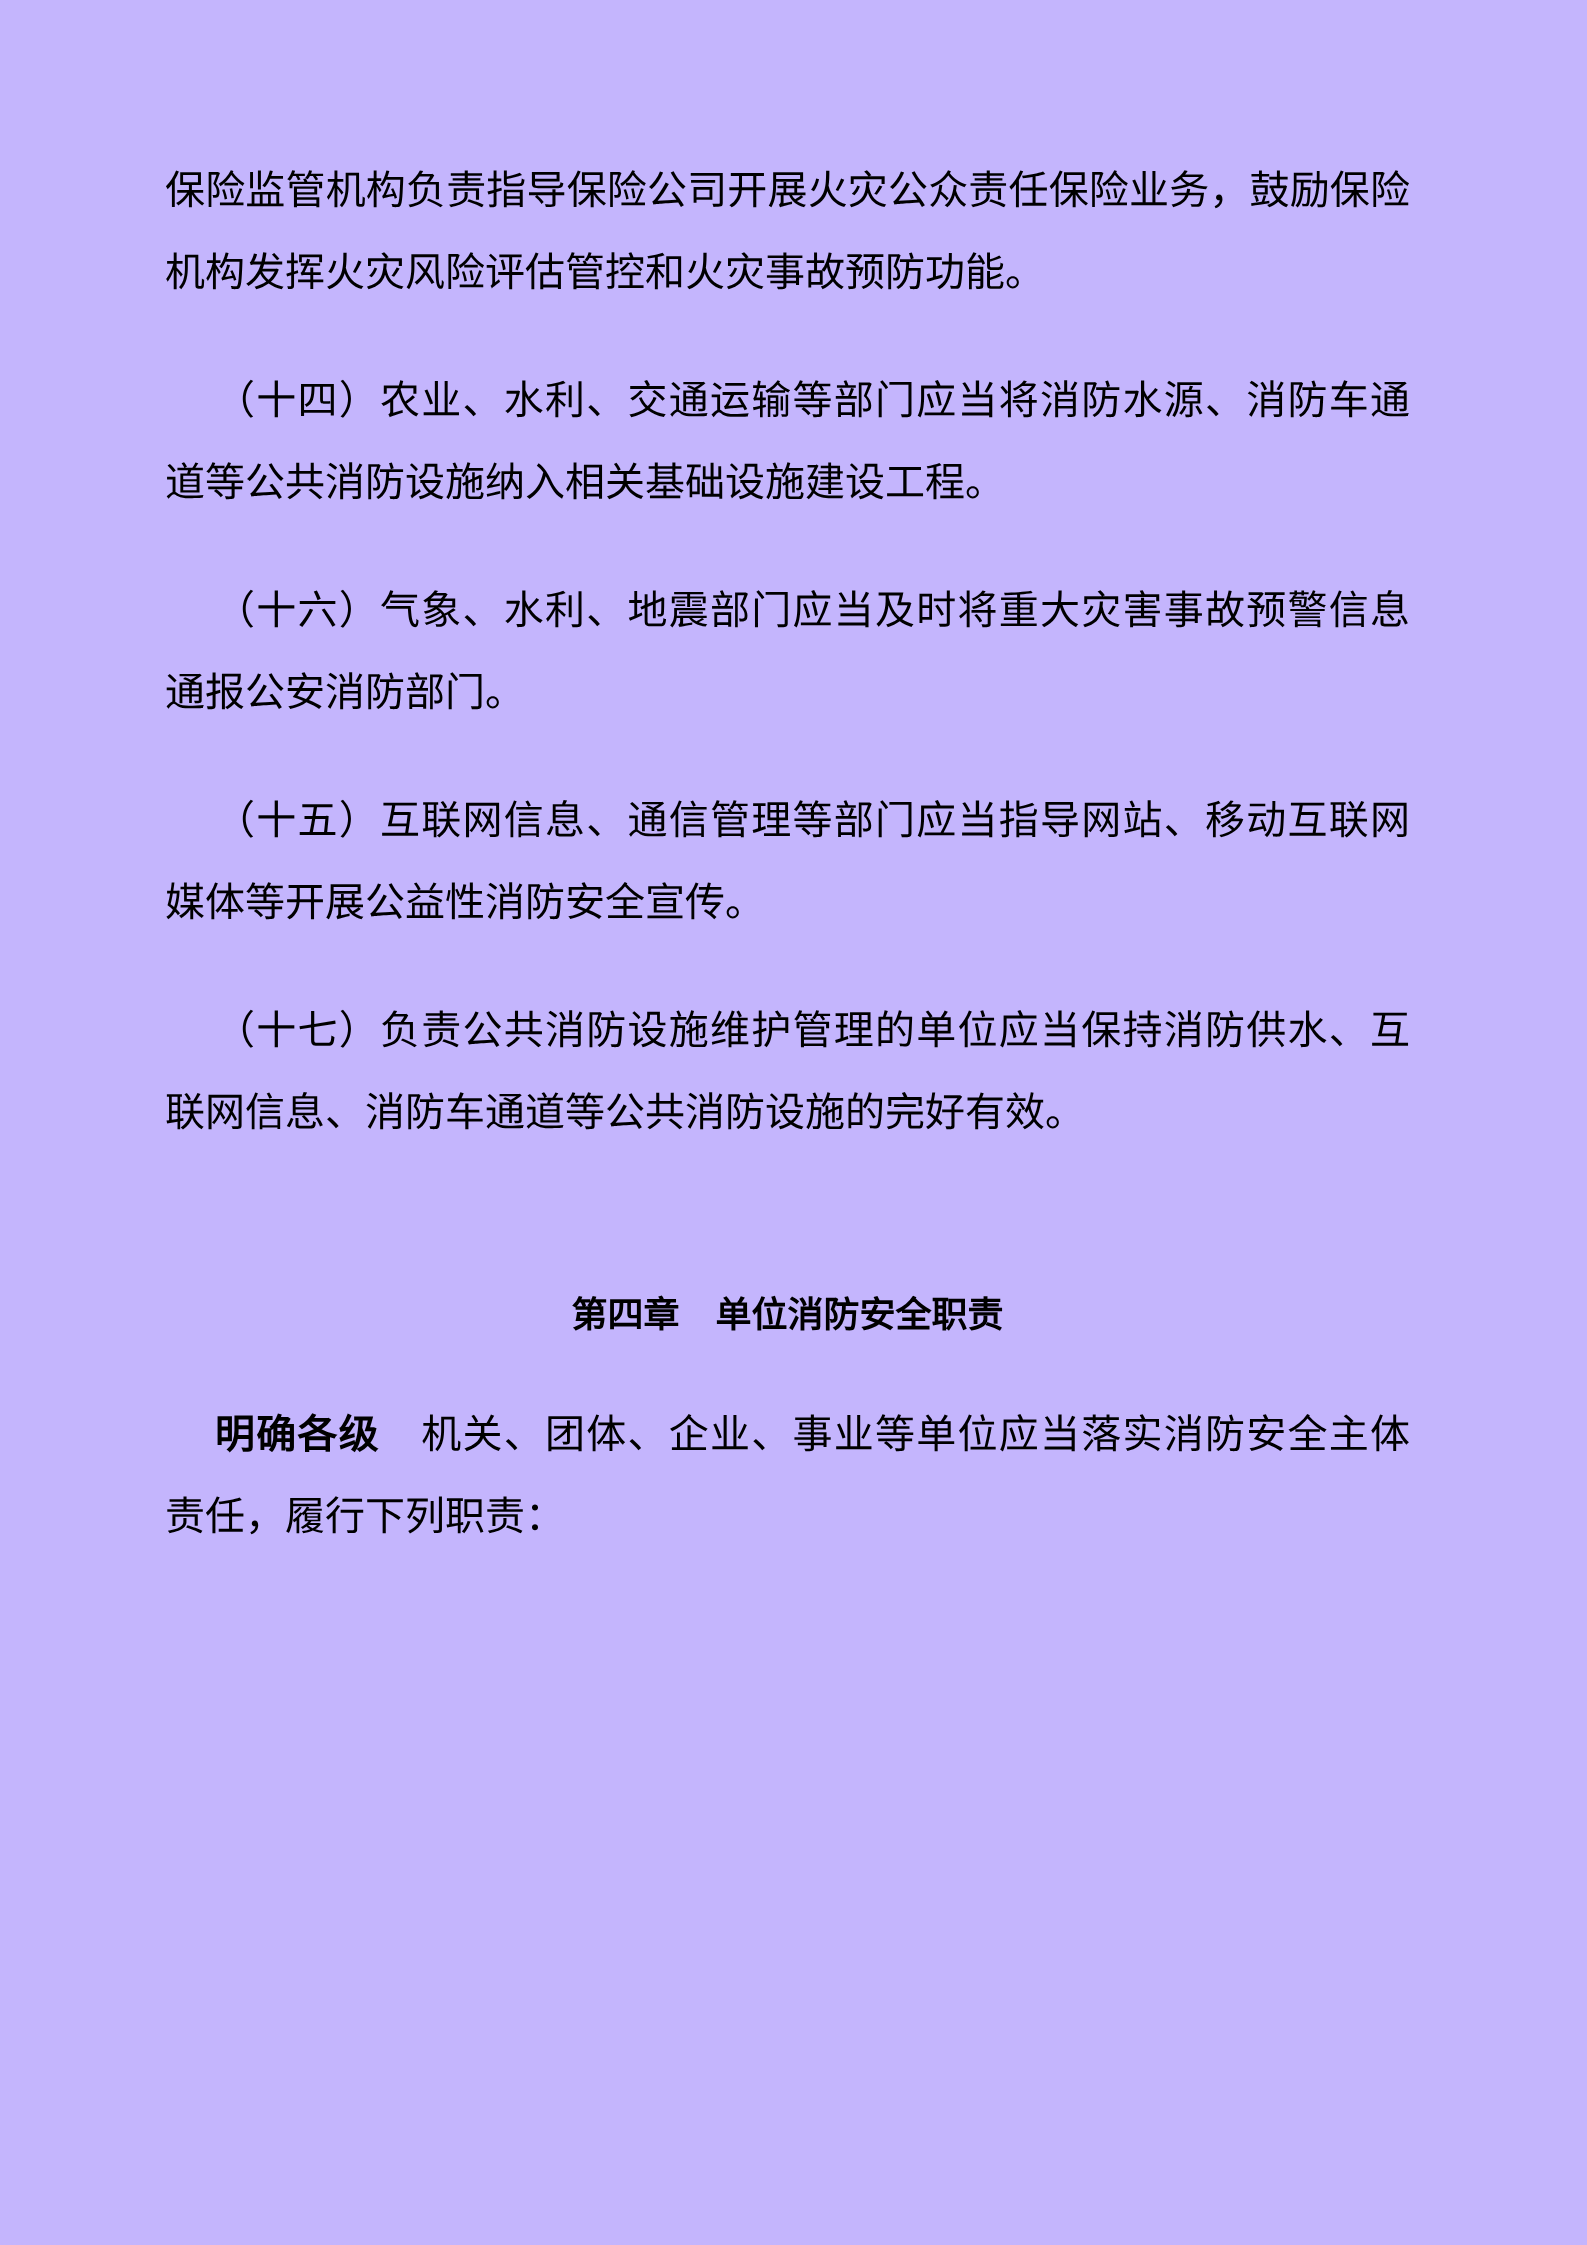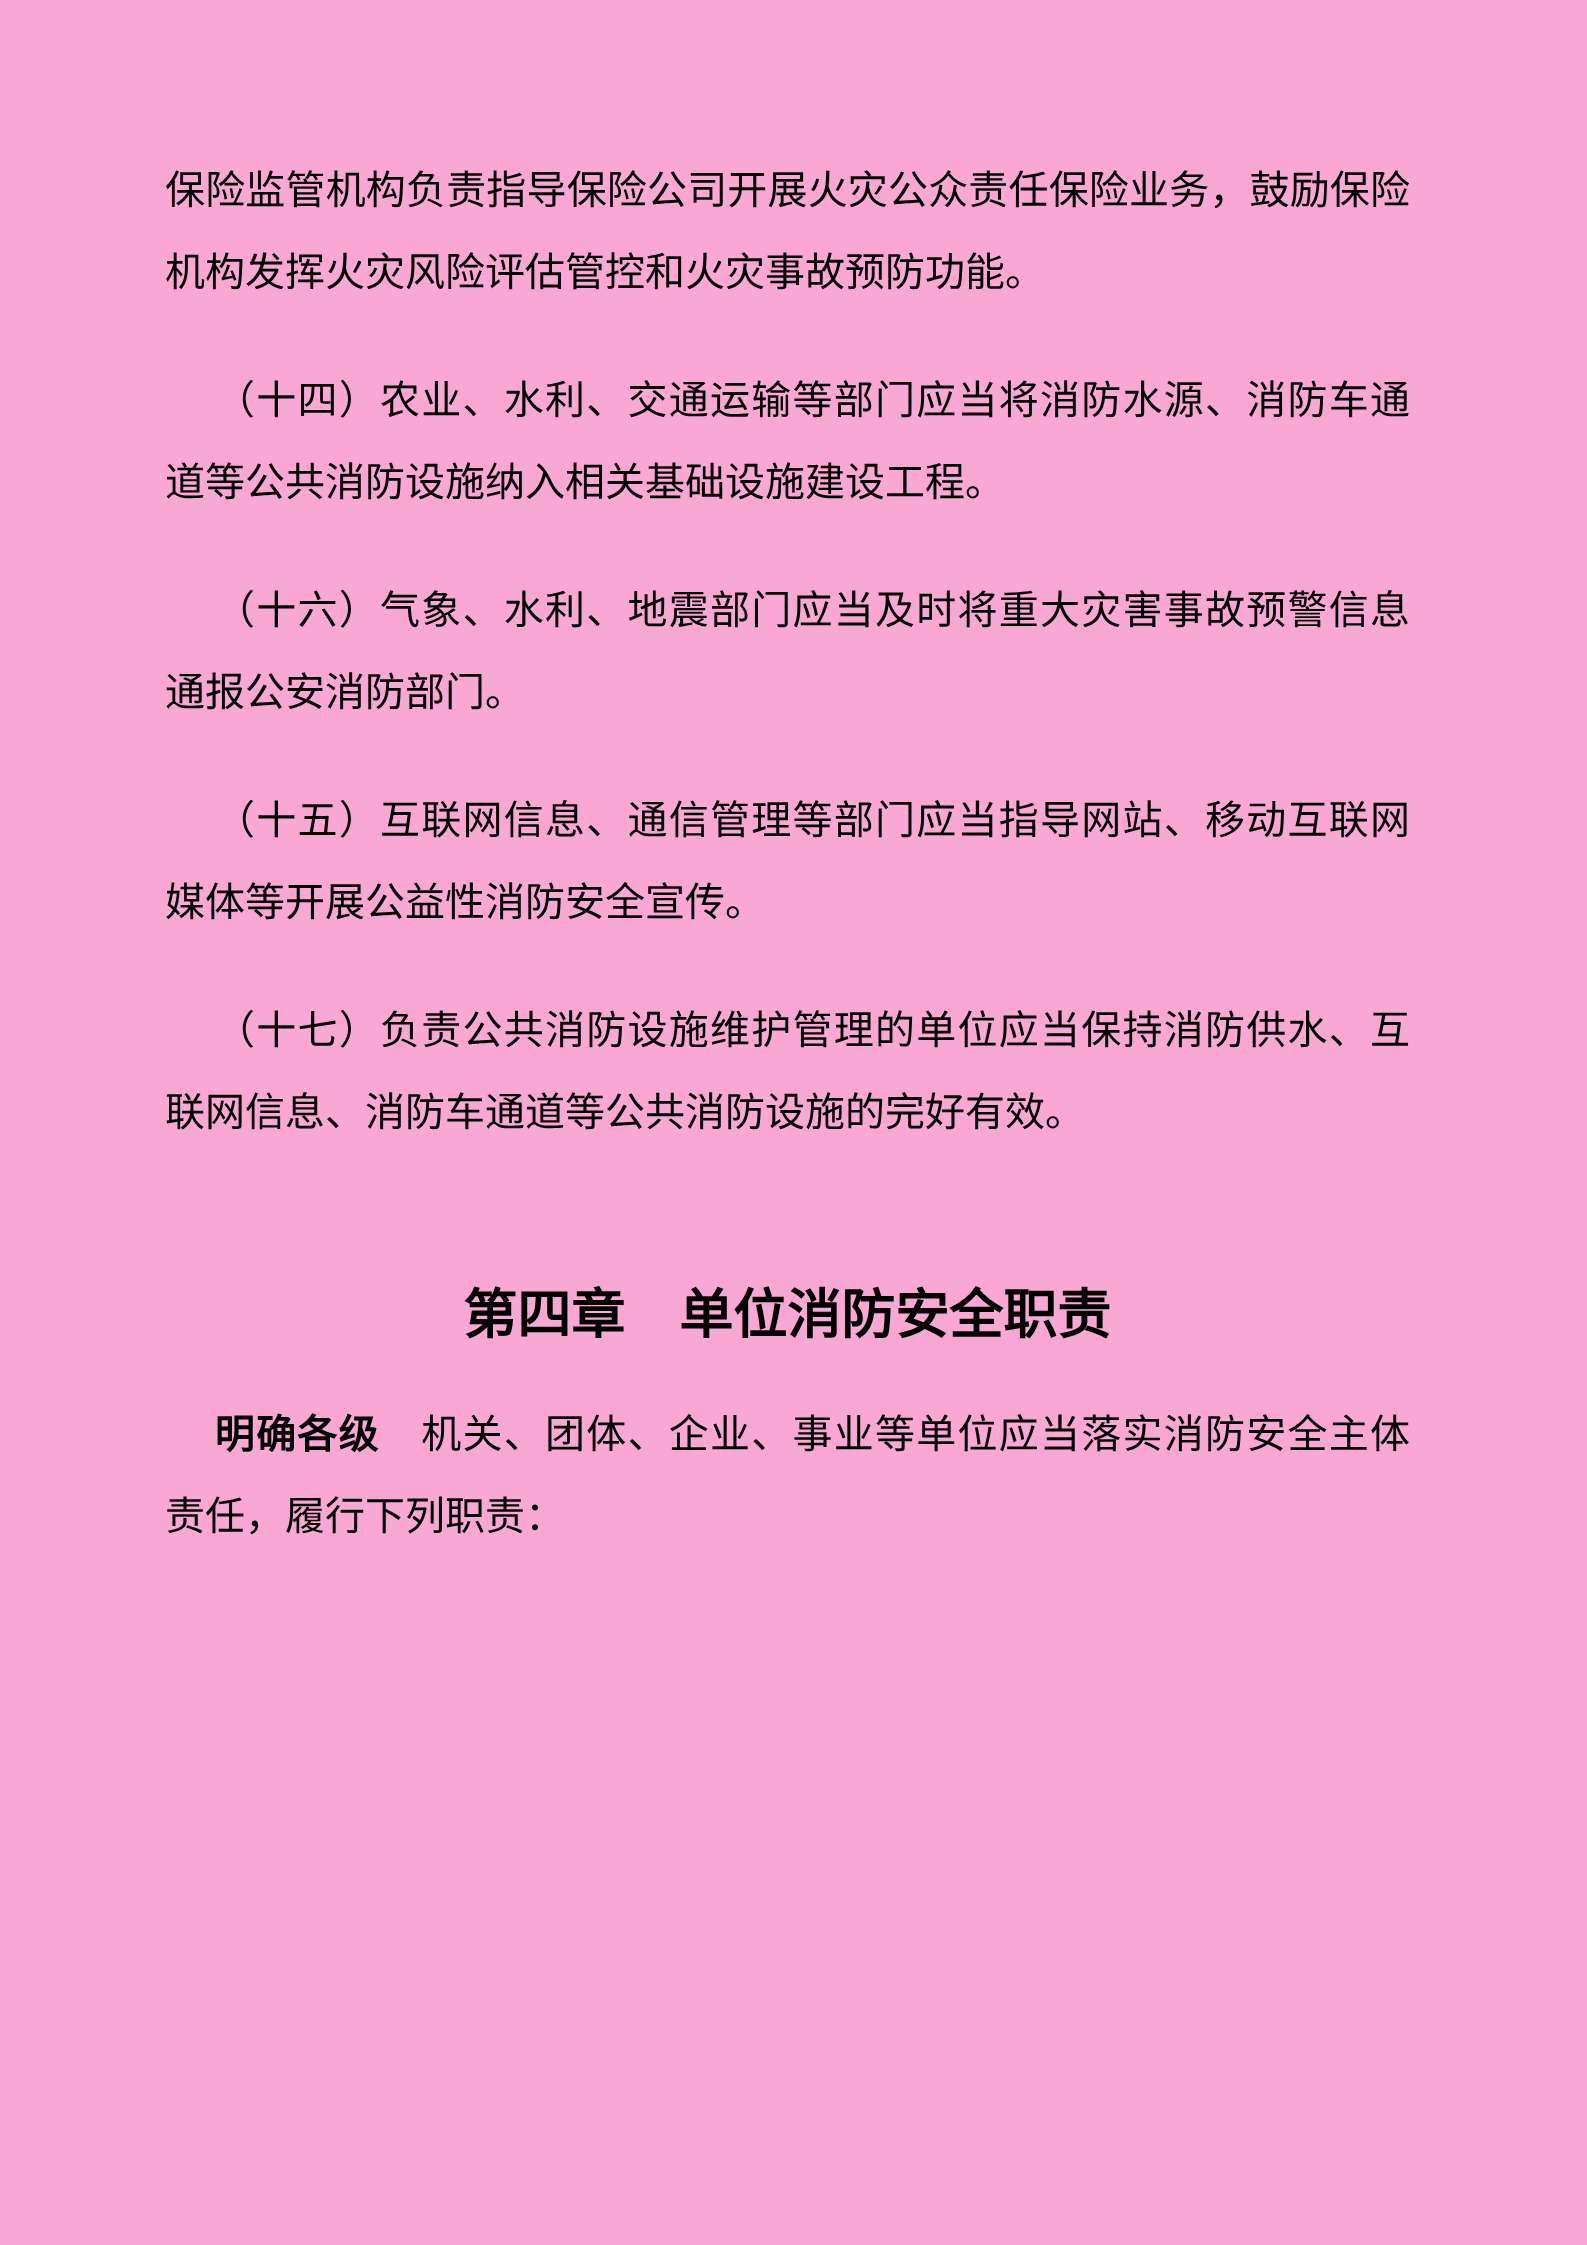--- a/index.html
+++ b/index.html
@@ -5,41 +5,41 @@
   html, body {
     margin: 0;
     padding: 0;
     background: #ffffff;
   }
   .page {
     position: relative;
     width: 1587px;
     height: 2245px;
     margin: 0 auto;
-    background: #f9a8d4;
+    background: #c4b5fd;
     color: #000000;
     box-sizing: border-box;
     padding: 150px 177px 0 165px;
     font-family: "Liberation Serif", "DejaVu Serif", serif;
     font-size: 40px;
     overflow: hidden;
   }
   .para {
     margin: 0 0 46px 0;
     line-height: 82px;
     text-align: justify;
     text-justify: inter-ideograph;
   }
   .para.indent { text-indent: 50px; }
   .para.no-indent { text-indent: 0; }
   .chapter-heading {
     margin: 120px 0 38px 0;
     text-align: center;
     font-weight: bold;
-    font-size: 54px;
+    font-size: 36px;
     line-height: 82px;
     text-indent: 0;
   }
   .article-lead { font-weight: bold; }
   .last { margin-bottom: 0; }
 </style>
 </head>
 <body>
 
 <div class="page">

